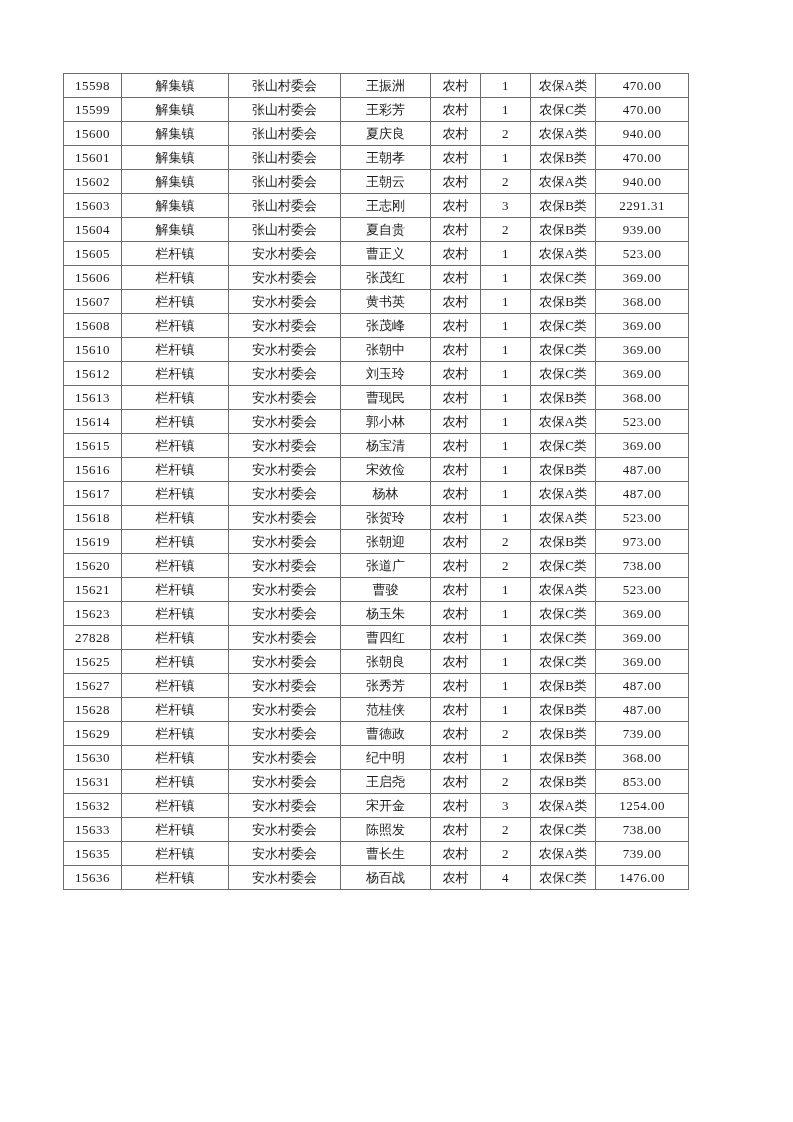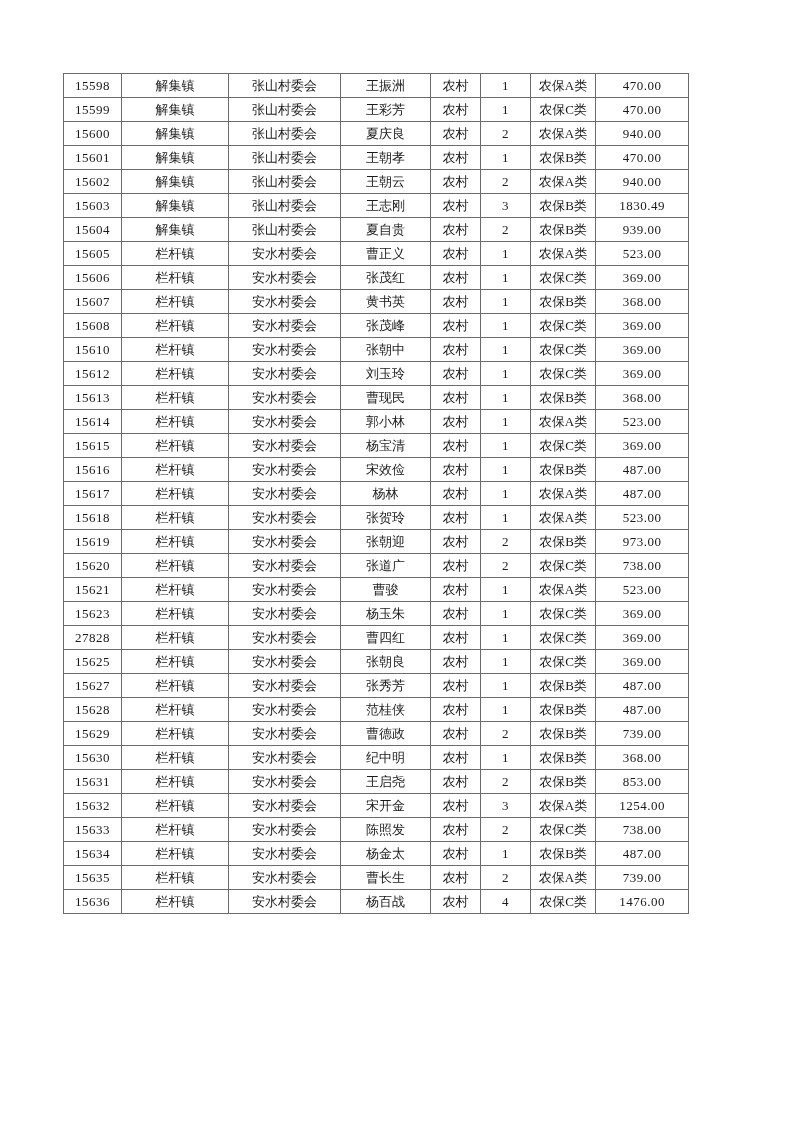--- a/index.html
+++ b/index.html
@@ -114,21 +114,21 @@
           <td class="col-amount">940.00</td>
         </tr>
         <tr>
           <td class="col-serial">15603</td>
           <td class="col-town">解集镇</td>
           <td class="col-village">张山村委会</td>
           <td class="col-name">王志刚</td>
           <td class="col-type">农村</td>
           <td class="col-count">3</td>
           <td class="col-category">农保B类</td>
-          <td class="col-amount">1830.49</td>
+          <td class="col-amount">2291.31</td>
         </tr>
         <tr>
           <td class="col-serial">15604</td>
           <td class="col-town">解集镇</td>
           <td class="col-village">张山村委会</td>
           <td class="col-name">夏自贵</td>
           <td class="col-type">农村</td>
           <td class="col-count">2</td>
           <td class="col-category">农保B类</td>
           <td class="col-amount">939.00</td>
@@ -375,30 +375,20 @@
         </tr>
         <tr>
           <td class="col-serial">15633</td>
           <td class="col-town">栏杆镇</td>
           <td class="col-village">安水村委会</td>
           <td class="col-name">陈照发</td>
           <td class="col-type">农村</td>
           <td class="col-count">2</td>
           <td class="col-category">农保C类</td>
           <td class="col-amount">738.00</td>
-        </tr>
-        <tr>
-          <td class="col-serial">15634</td>
-          <td class="col-town">栏杆镇</td>
-          <td class="col-village">安水村委会</td>
-          <td class="col-name">杨金太</td>
-          <td class="col-type">农村</td>
-          <td class="col-count">1</td>
-          <td class="col-category">农保B类</td>
-          <td class="col-amount">487.00</td>
         </tr>
         <tr>
           <td class="col-serial">15635</td>
           <td class="col-town">栏杆镇</td>
           <td class="col-village">安水村委会</td>
           <td class="col-name">曹长生</td>
           <td class="col-type">农村</td>
           <td class="col-count">2</td>
           <td class="col-category">农保A类</td>
           <td class="col-amount">739.00</td>

